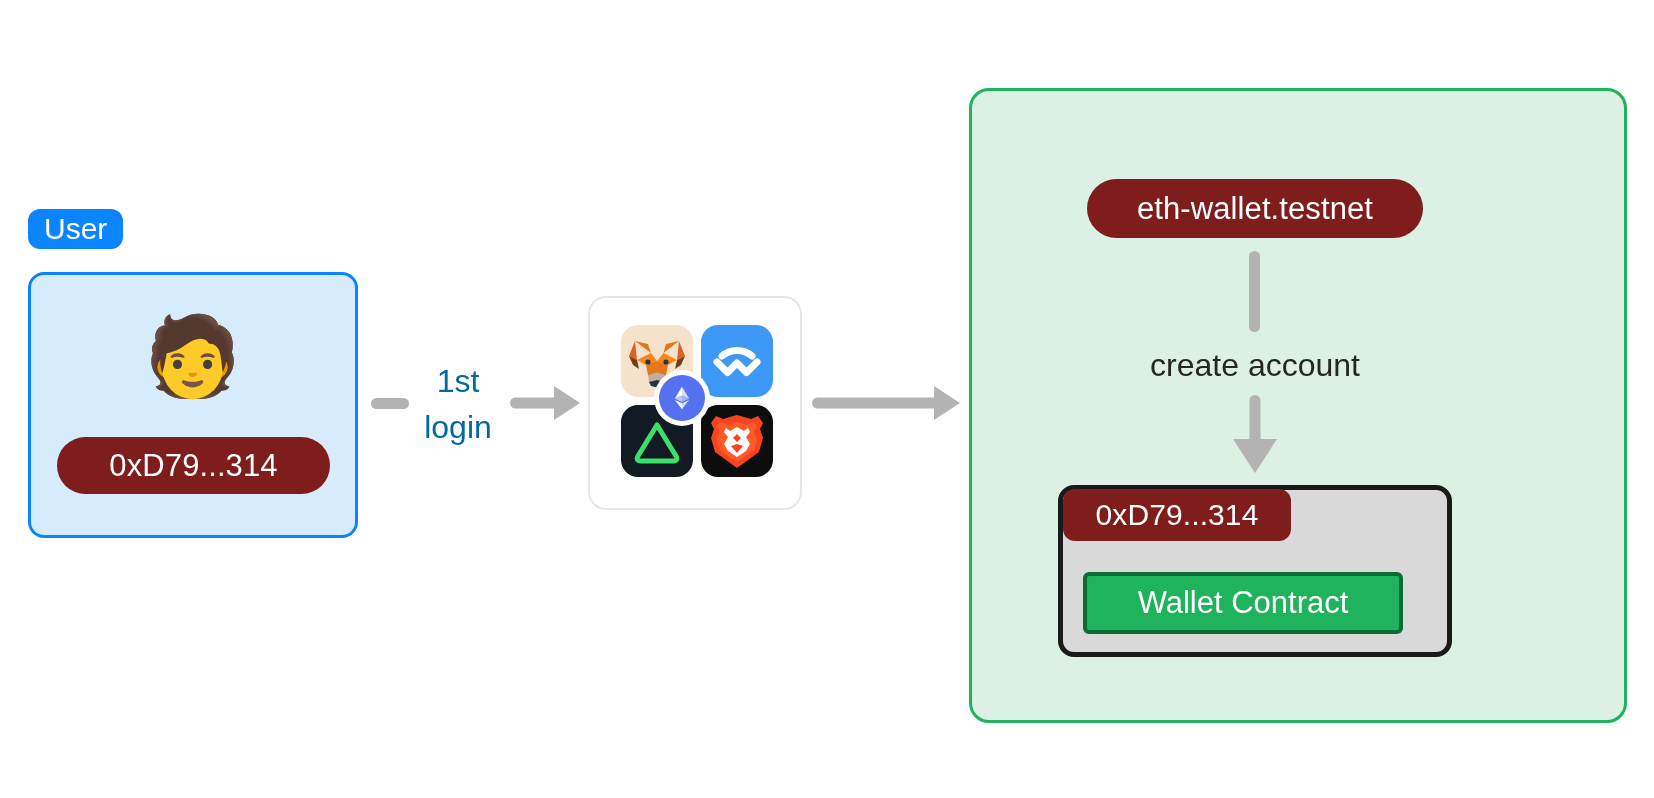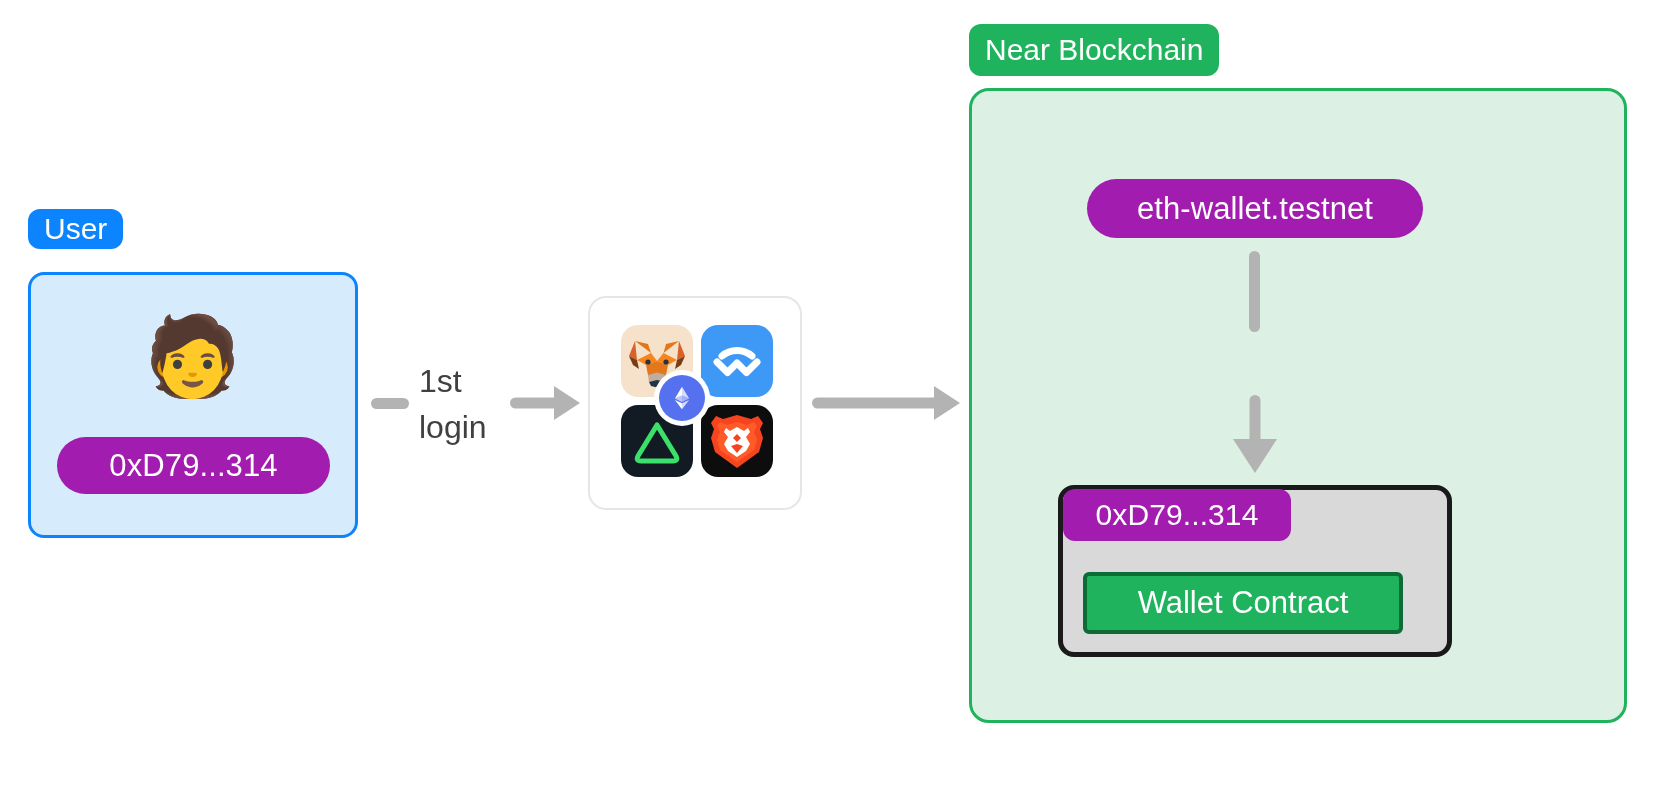--- a/index.html
+++ b/index.html
@@ -15,21 +15,21 @@
     position: relative;
     width: 1654px;
     height: 798px;
     background: #ffffff;
     overflow: hidden;
   }
 
   
   .pill-dark {
     position: absolute;
-    background: #a21caf;
+    background: #7f1d1d;
     color: #ffffff;
     border-radius: 999px;
     display: flex;
     align-items: center;
     justify-content: center;
     font-size: 31px;
     letter-spacing: 0.1px;
     white-space: nowrap;
   }
   .group-badge {
@@ -87,25 +87,25 @@
     border-radius: 6px;
   }
   #stub-1 {
     left: 371px;
     top: 398px;
     width: 38px;
     height: 11px;
   }
   #login-label {
     position: absolute;
-    left: 419px;
+    left: 409px;
     top: 358px;
     width: 98px;
-    text-align: left;
-    color: #404040;
+    text-align: center;
+    color: #0369a1;
     font-size: 32px;
     line-height: 46px;
   }
   .arrow-h {
     position: absolute;
     height: 46px;
   }
   #arrow-1 {
     left: 510px;
     top: 380px;
@@ -347,28 +347,28 @@
         </svg>
       </div>
     </div>
   </div>
 
   <svg class="arrow-h" id="arrow-2" viewBox="0 0 148 46">
     <rect x="0" y="17.5" width="128" height="11" rx="5.5" fill="#b3b3b3"></rect>
     <path d="M122 6 L148 23 L122 40 Z" fill="#b3b3b3"></path>
   </svg>
 
-  <div class="group-badge" id="near-badge">Near Blockchain</div>
 
   <div id="near-box"></div>
 
   <div class="pill-dark" id="near-account">eth-wallet.testnet</div>
 
   <div id="vline-1"></div>
 
+  <div id="create-account-label">create account</div>
 
   <svg id="arrow-v" viewBox="0 0 54 78">
     <rect x="21.5" y="0" width="11" height="50" rx="5.5" fill="#b3b3b3"></rect>
     <path d="M5 44 L49 44 L27 78 Z" fill="#b3b3b3"></path>
   </svg>
 
   <div id="contract-box"></div>
 
   <div class="pill-dark" id="contract-address">0xD79...314</div>
 

